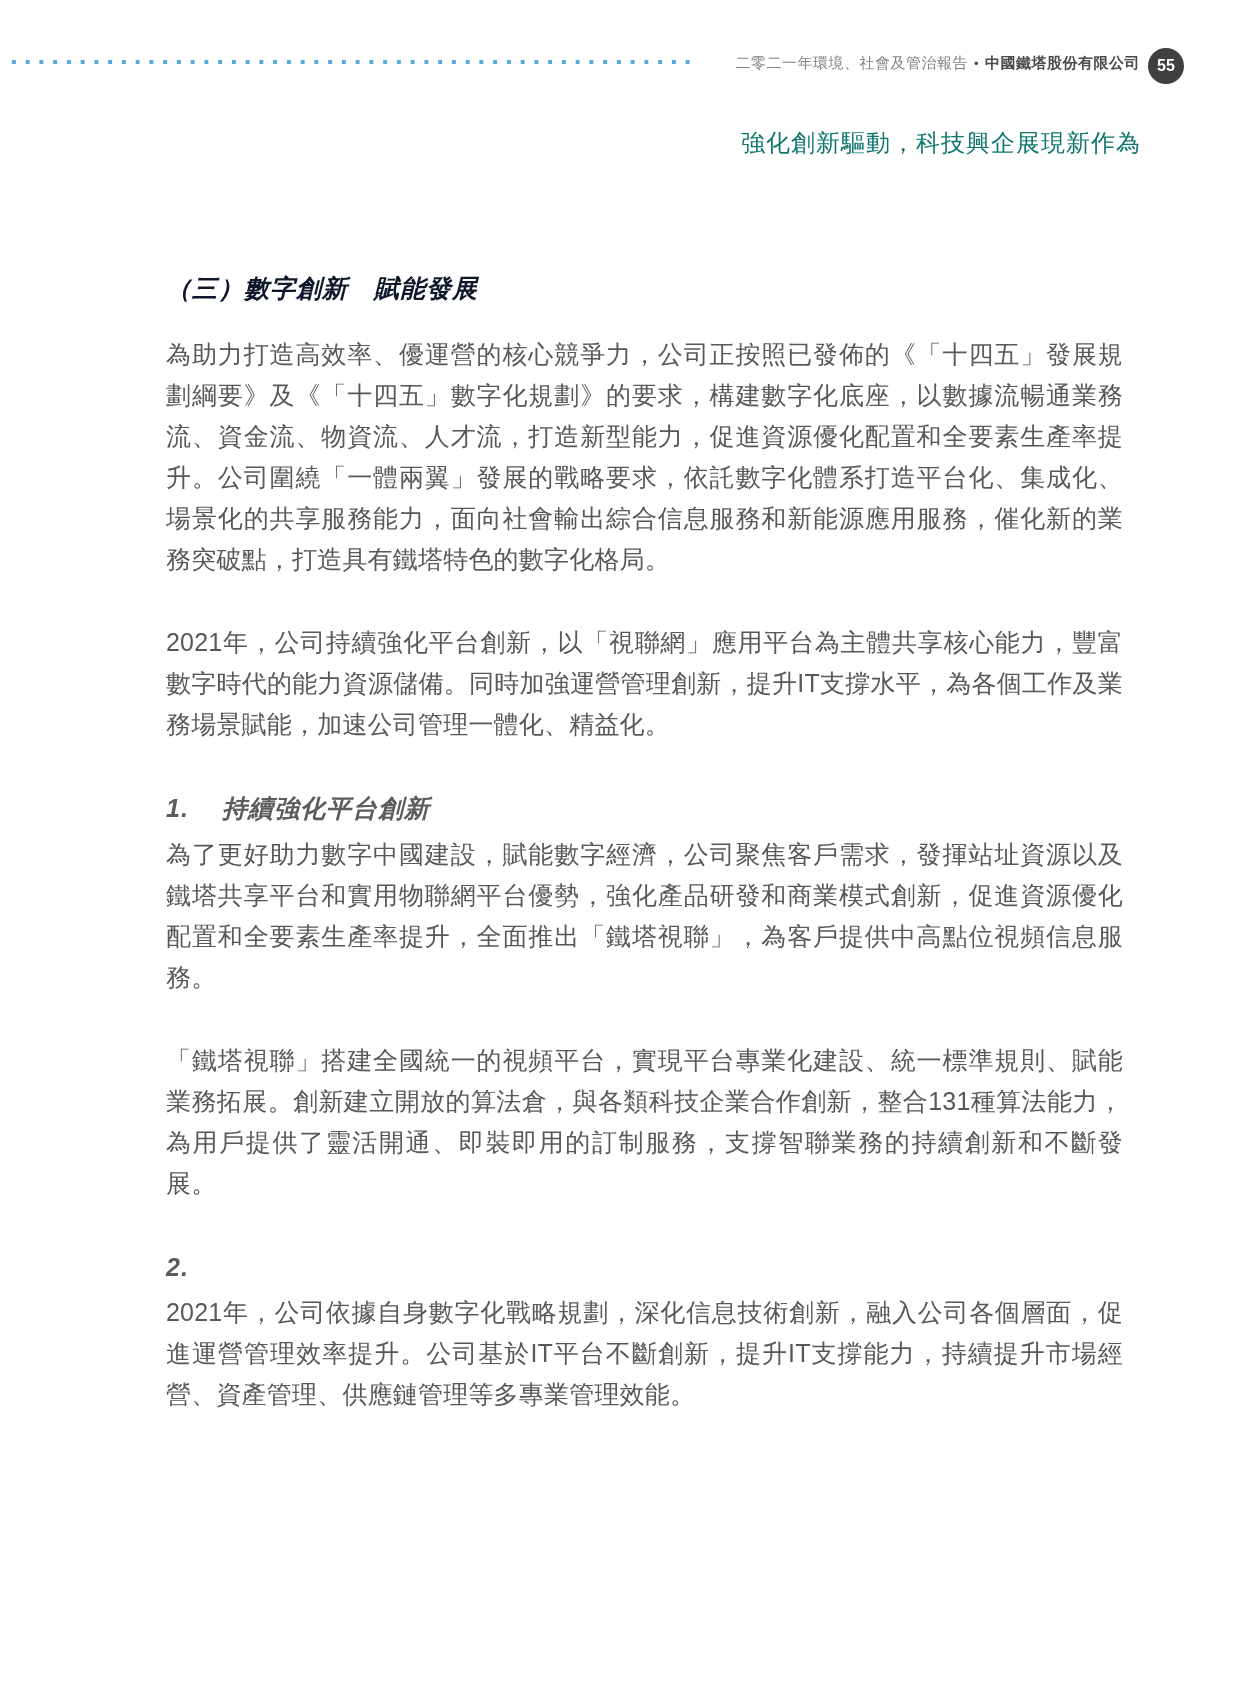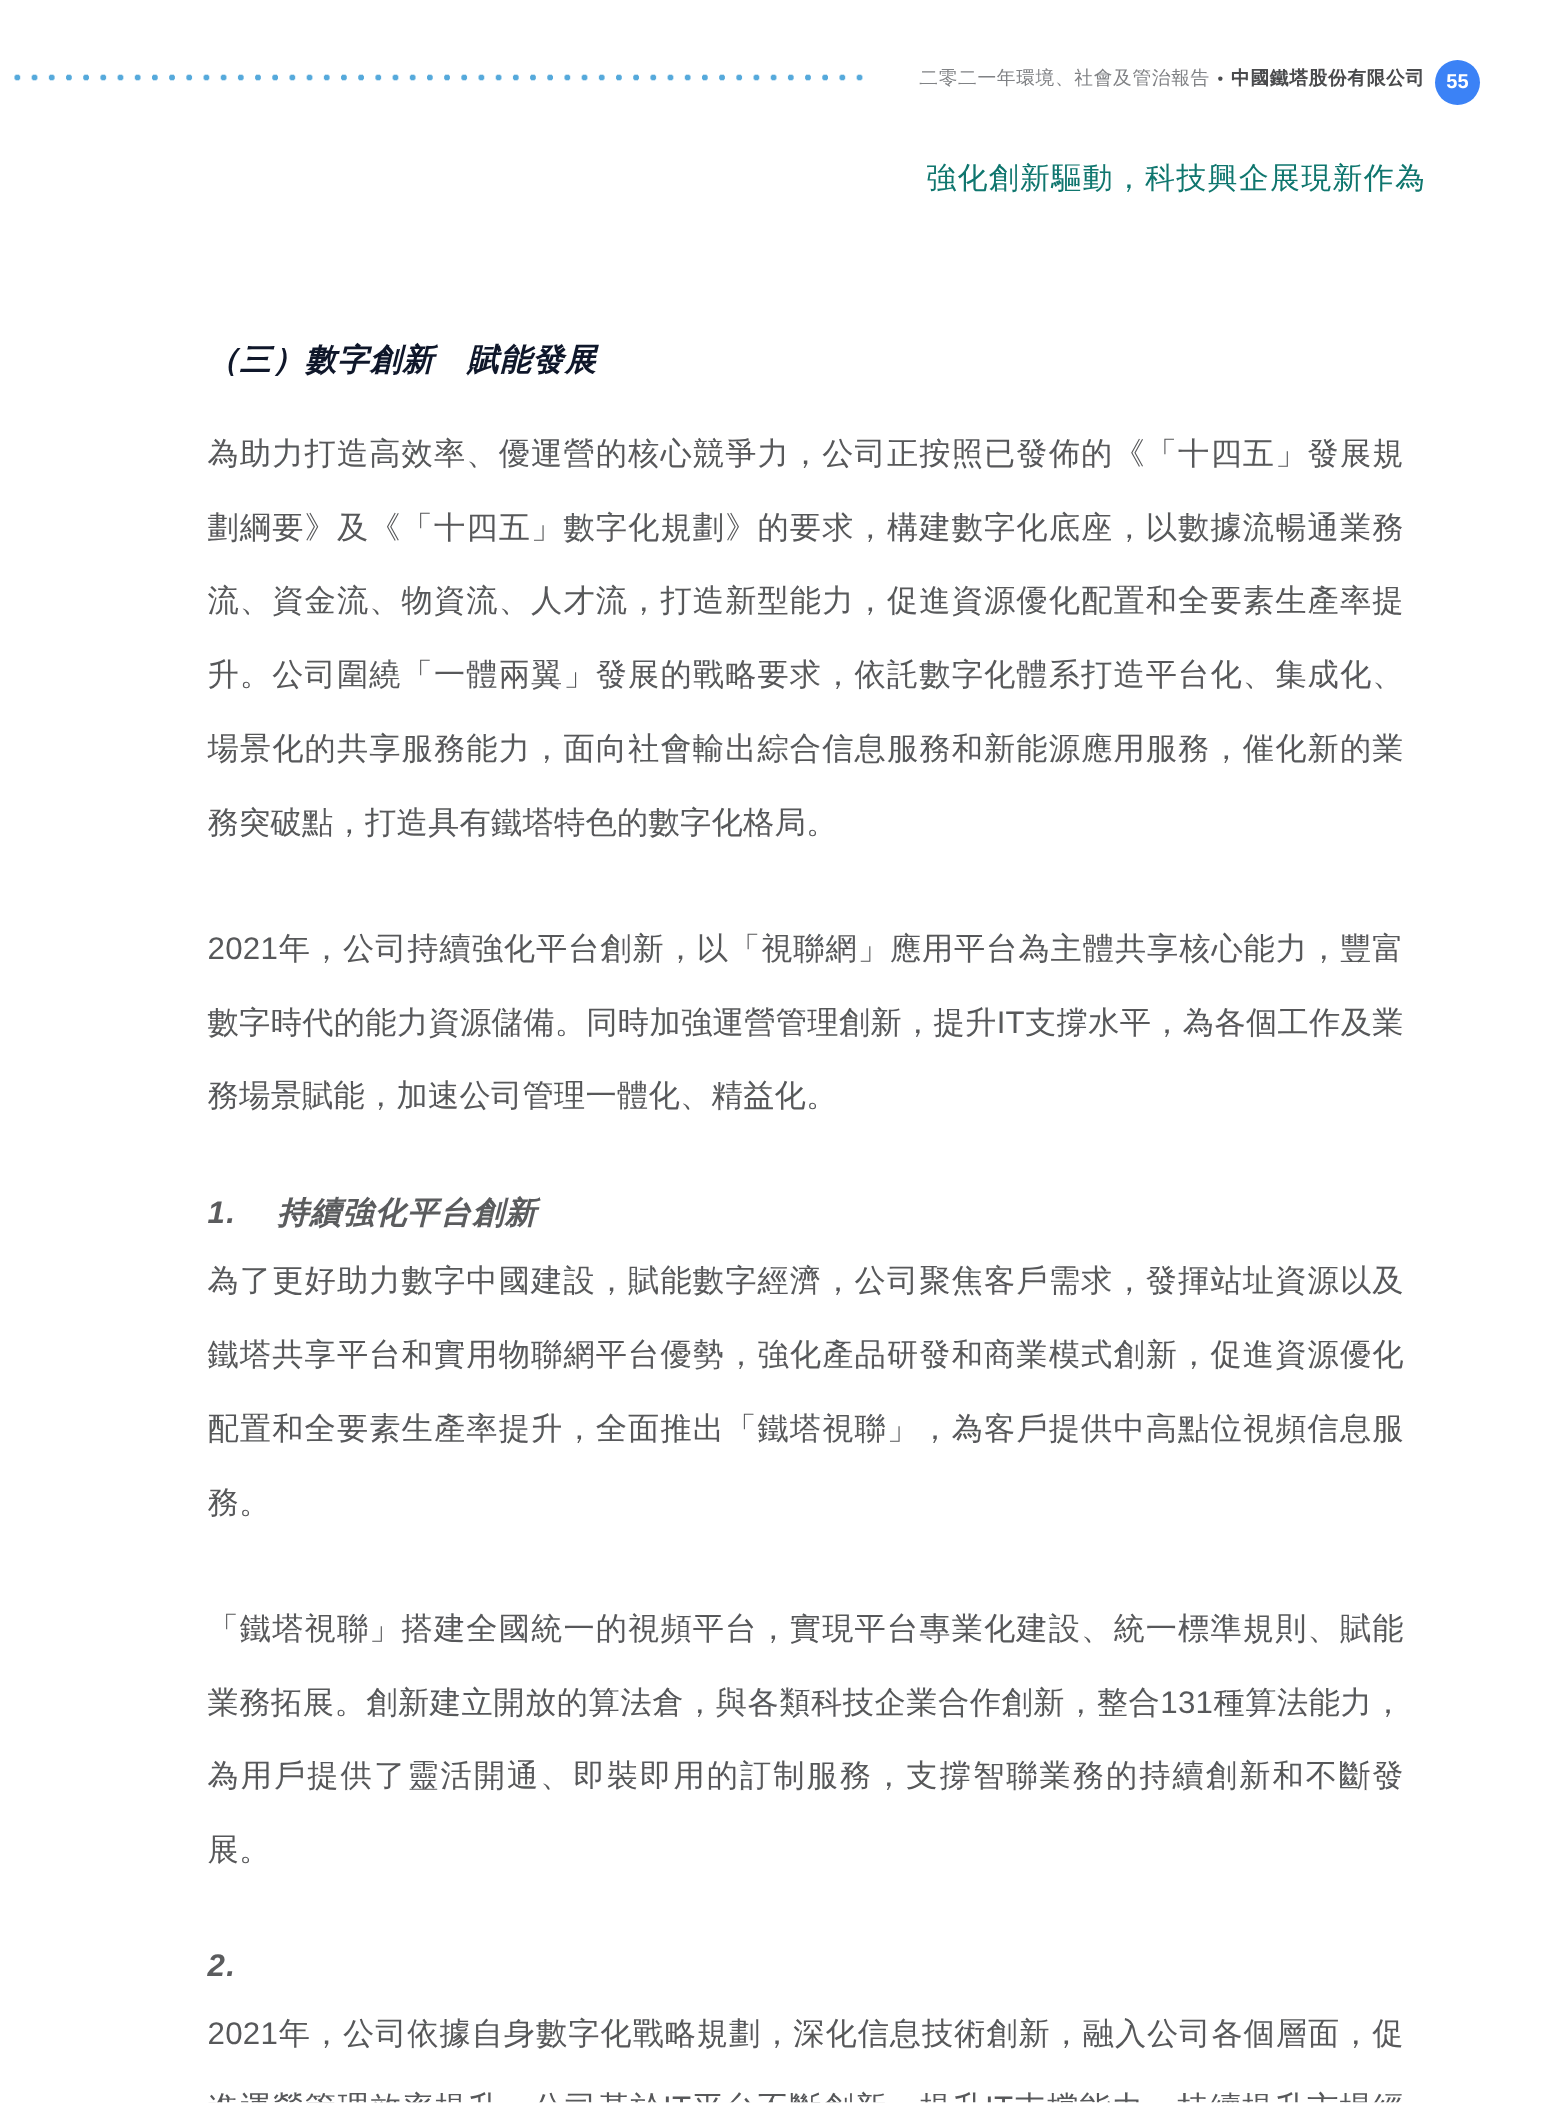--- a/index.html
+++ b/index.html
@@ -45,21 +45,21 @@
     font-weight: bold;
     text-align: center;
   }
   .page-badge {
     position: absolute;
     left: 1148px;
     top: 48px;
     width: 36px;
     height: 36px;
     border-radius: 50%;
-    background: #3b82f6;
+    background: #404040;
     color: #ffffff;
     font-size: 16px;
     font-weight: bold;
     display: flex;
     align-items: center;
     justify-content: center;
   }
   .chapter-subtitle {
     position: absolute;
     top: 127px;
@@ -83,21 +83,21 @@
     font-size: 25px;
     line-height: 36px;
     font-weight: bold;
     font-style: italic;
     color: #0f172a;
     letter-spacing: 1px;
     margin: 0 0 28px 0;
   }
   .content p {
     font-size: 25px;
-    line-height: 59px;
+    line-height: 41px;
     text-align: justify;
     text-justify: inter-character;
     letter-spacing: 0.2px;
     margin: 0 0 42px 0;
   }
   .subsection-heading {
     display: flex;
     font-size: 25px;
     line-height: 42.5px;
     font-weight: bold;

